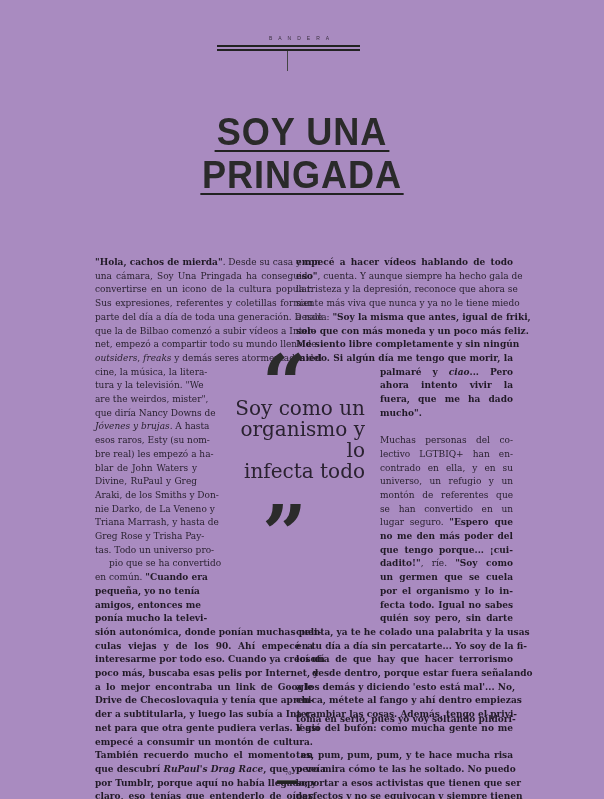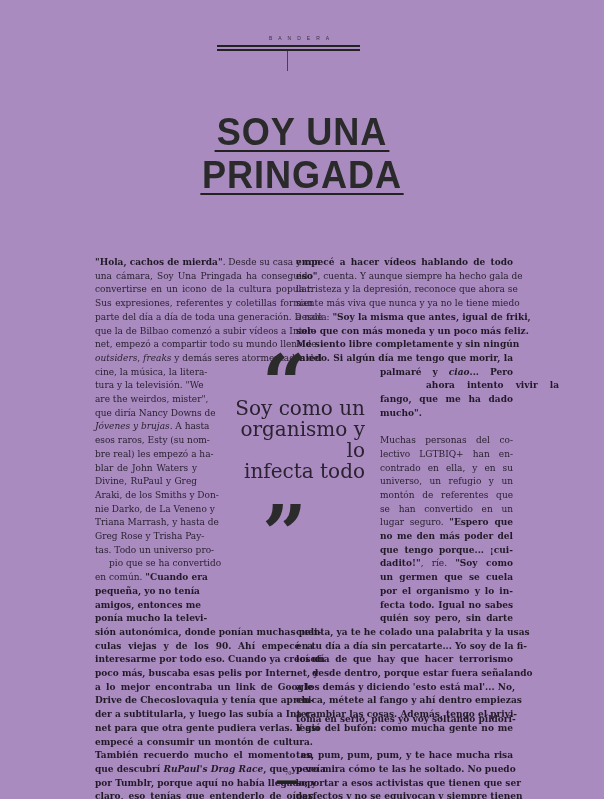--- a/index.html
+++ b/index.html
@@ -83,22 +83,22 @@
 <div id="col2">
     <div class="line" style="left: 296px; top: 256px; width: 217px; text-align: justify; text-align-last: justify;"><span class="b">empecé a hacer vídeos hablando de todo</span></div>
     <div class="line" style="left: 296px; top: 269.7px; width: 217px; text-align: justify; text-align-last: justify;"><span class="b">eso"</span><span>, cuenta. Y aunque siempre ha hecho gala de</span></div>
     <div class="line" style="left: 296px; top: 283.4px; width: 217px; text-align: justify; text-align-last: justify;"><span>la tristeza y la depresión, reconoce que ahora se</span></div>
     <div class="line" style="left: 296px; top: 297.1px; width: 217px; text-align: justify; text-align-last: justify;"><span>siente más viva que nunca y ya no le tiene miedo</span></div>
     <div class="line" style="left: 296px; top: 310.8px; width: 217px; text-align: justify; text-align-last: justify;"><span>a nada: </span><span class="b">"Soy la misma que antes, igual de friki,</span></div>
     <div class="line" style="left: 296px; top: 324.5px; width: 217px; text-align: justify; text-align-last: justify;"><span class="b">solo que con más moneda y un poco más feliz.</span></div>
     <div class="line" style="left: 296px; top: 338.2px; width: 217px; text-align: justify; text-align-last: justify;"><span class="b">Me siento libre completamente y sin ningún</span></div>
     <div class="line" style="left: 296px; top: 351.9px; width: 217px; text-align: justify; text-align-last: justify;"><span class="b">miedo. Si algún día me tengo que morir, la</span></div>
     <div class="line" style="left: 380px; top: 365.6px; width: 133px; text-align: justify; text-align-last: justify;"><span class="b">palmaré y </span><span class="b i">ciao</span><span class="b">... Pero</span></div>
-    <div class="line" style="left: 380px; top: 379.3px; width: 133px; text-align: justify; text-align-last: justify; margin-left: 46px;"><span class="b">ahora intento vivir la</span></div>
-    <div class="line" style="left: 380px; top: 393px; width: 133px; text-align: justify; text-align-last: justify;"><span class="b">fango, que me ha dado</span></div>
+    <div class="line" style="left: 380px; top: 379.3px; width: 133px; text-align: justify; text-align-last: justify;"><span class="b">ahora intento vivir la</span></div>
+    <div class="line" style="left: 380px; top: 393px; width: 133px; text-align: justify; text-align-last: justify;"><span class="b">fuera, que me ha dado</span></div>
     <div class="line" style="left: 380px; top: 406.7px; width: 133px; text-align: justify; text-align-last: left;"><span class="b">mucho".</span></div>
     <div class="line" style="left: 380px; top: 420.4px; width: 133px; text-align: justify; text-align-last: left;"><span></span></div>
     <div class="line" style="left: 380px; top: 434.1px; width: 133px; text-align: justify; text-align-last: justify;"><span>Muchas personas del co-</span></div>
     <div class="line" style="left: 380px; top: 447.8px; width: 133px; text-align: justify; text-align-last: justify;"><span>lectivo LGTBIQ+ han en-</span></div>
     <div class="line" style="left: 380px; top: 461.5px; width: 133px; text-align: justify; text-align-last: justify;"><span>contrado en ella, y en su</span></div>
     <div class="line" style="left: 380px; top: 475.2px; width: 133px; text-align: justify; text-align-last: justify;"><span>universo, un refugio y un</span></div>
     <div class="line" style="left: 380px; top: 488.9px; width: 133px; text-align: justify; text-align-last: justify;"><span>montón de referentes que</span></div>
     <div class="line" style="left: 380px; top: 502.6px; width: 133px; text-align: justify; text-align-last: justify;"><span>se han convertido en un</span></div>
     <div class="line" style="left: 380px; top: 516.3px; width: 133px; text-align: justify; text-align-last: justify;"><span>lugar seguro. </span><span class="b">"Espero que</span></div>
     <div class="line" style="left: 380px; top: 530px; width: 133px; text-align: justify; text-align-last: justify;"><span class="b">no me den más poder del</span></div>

